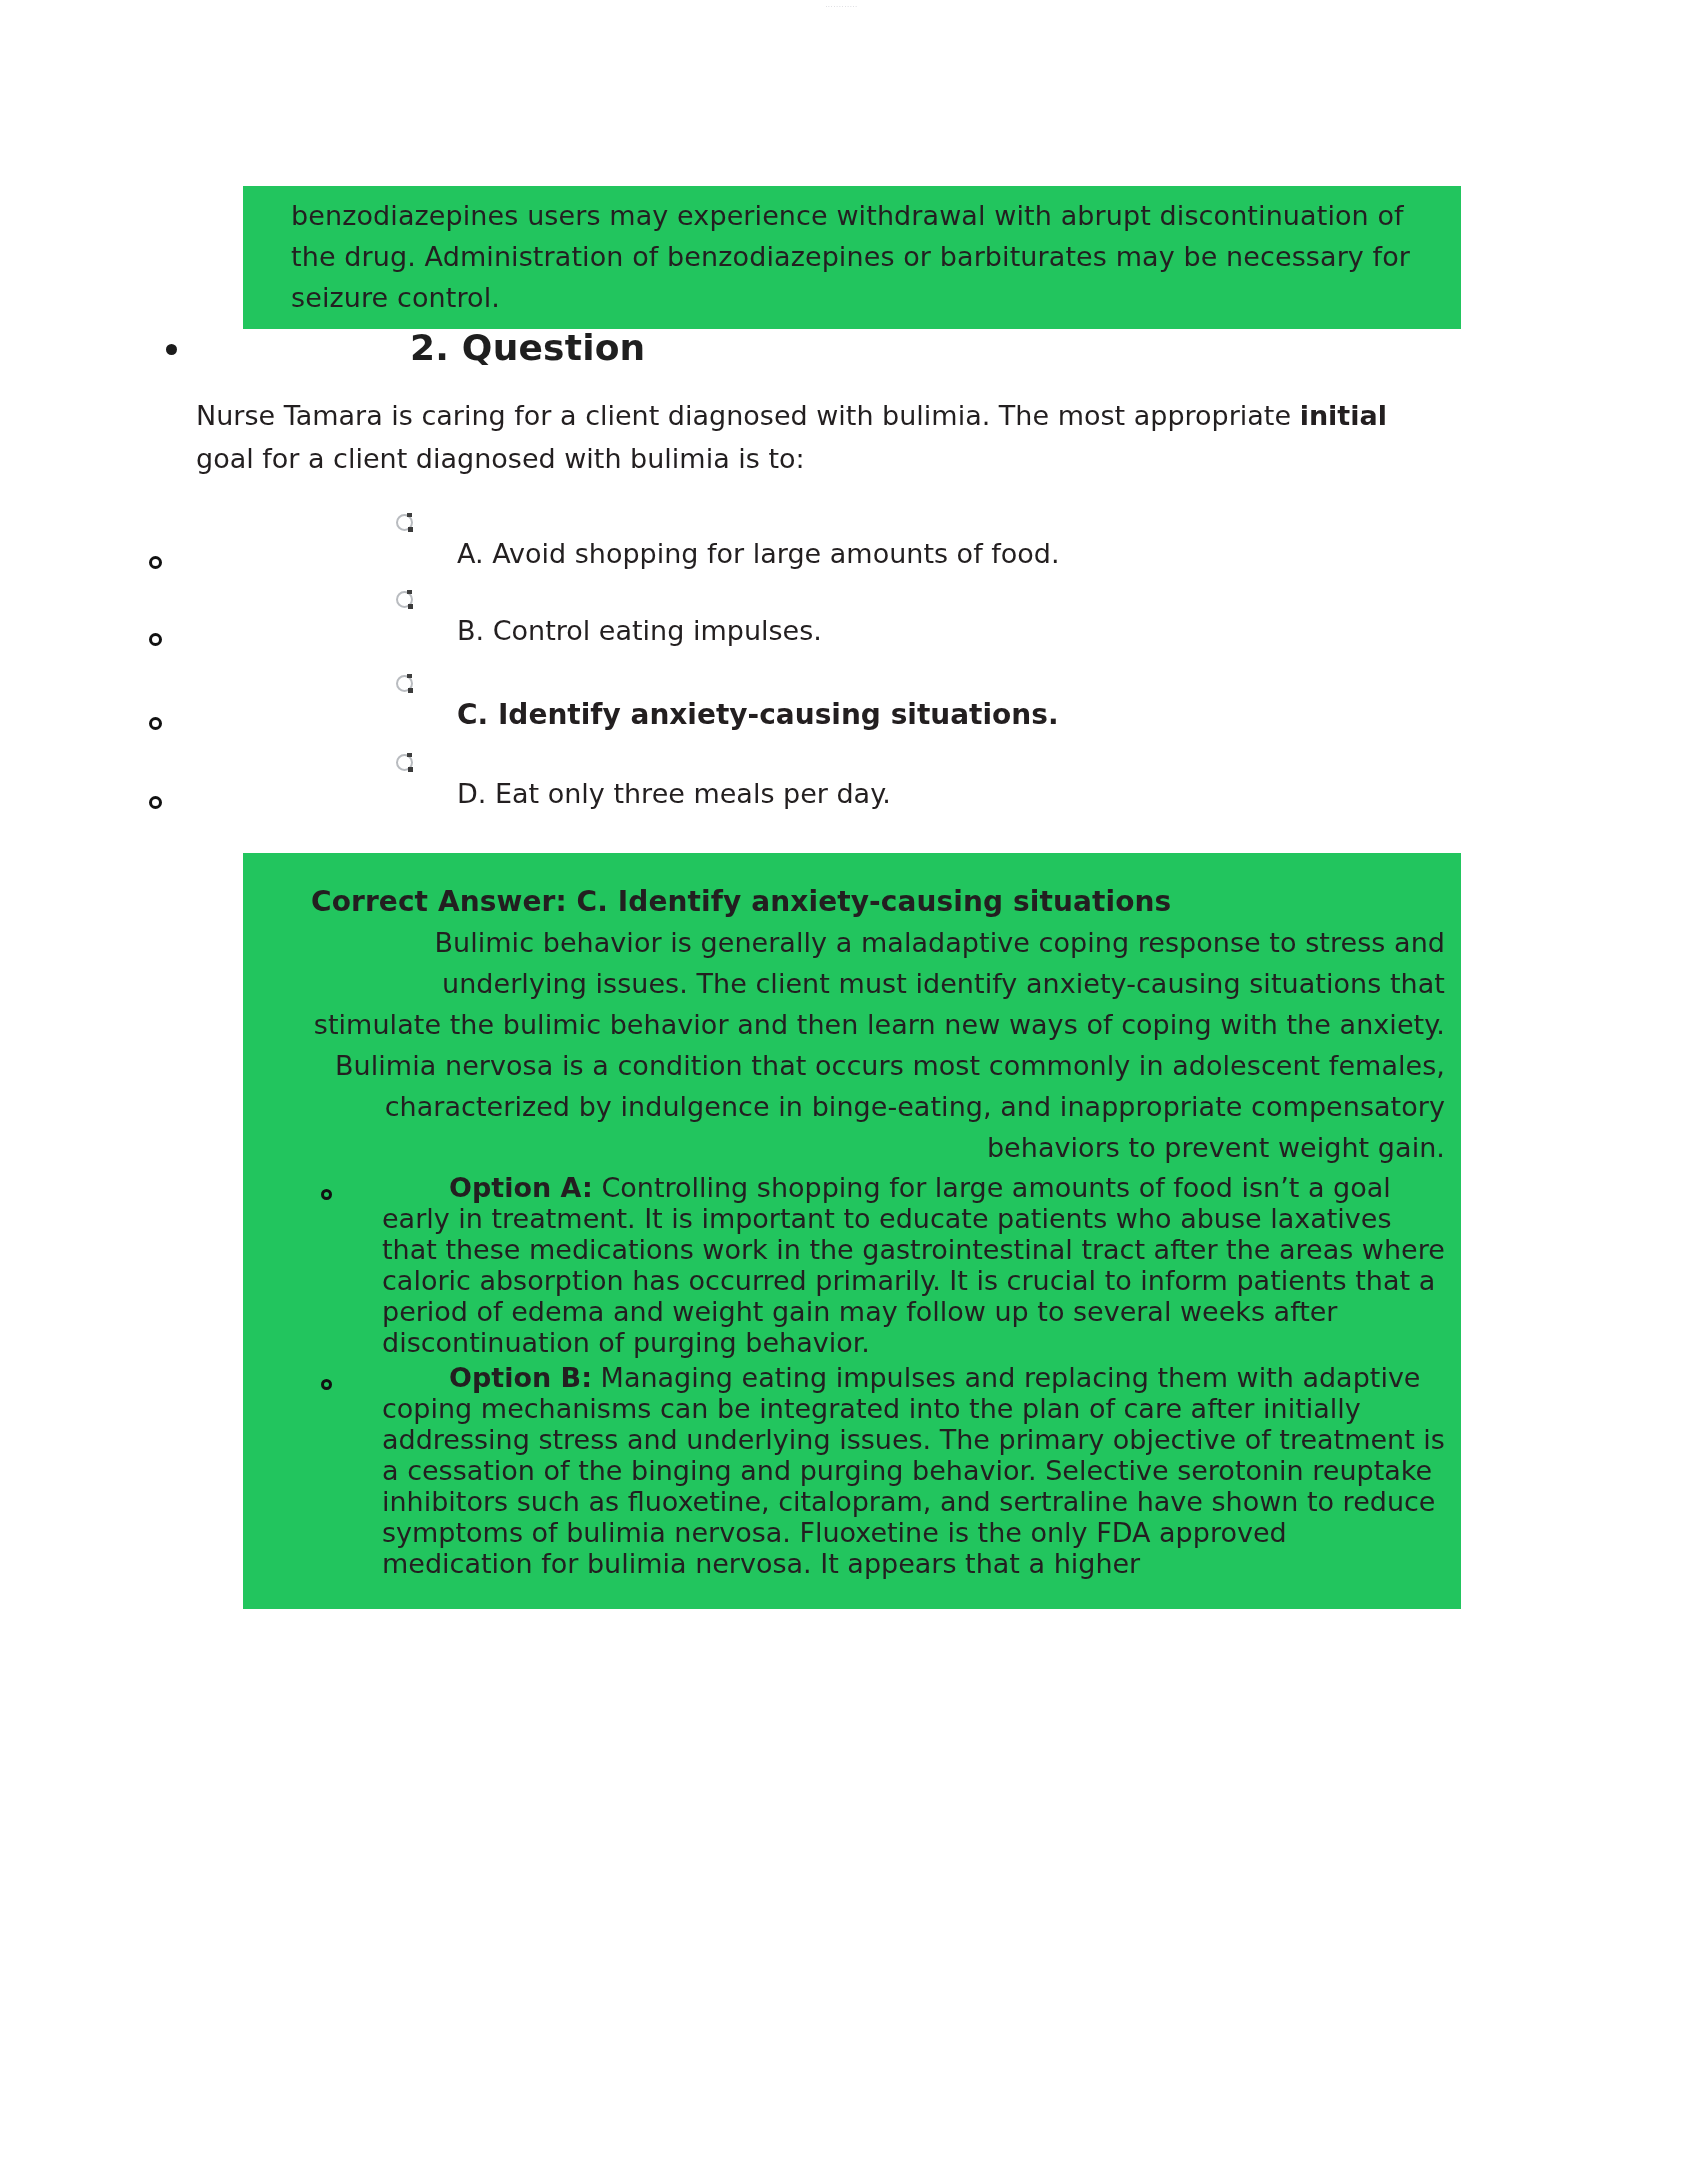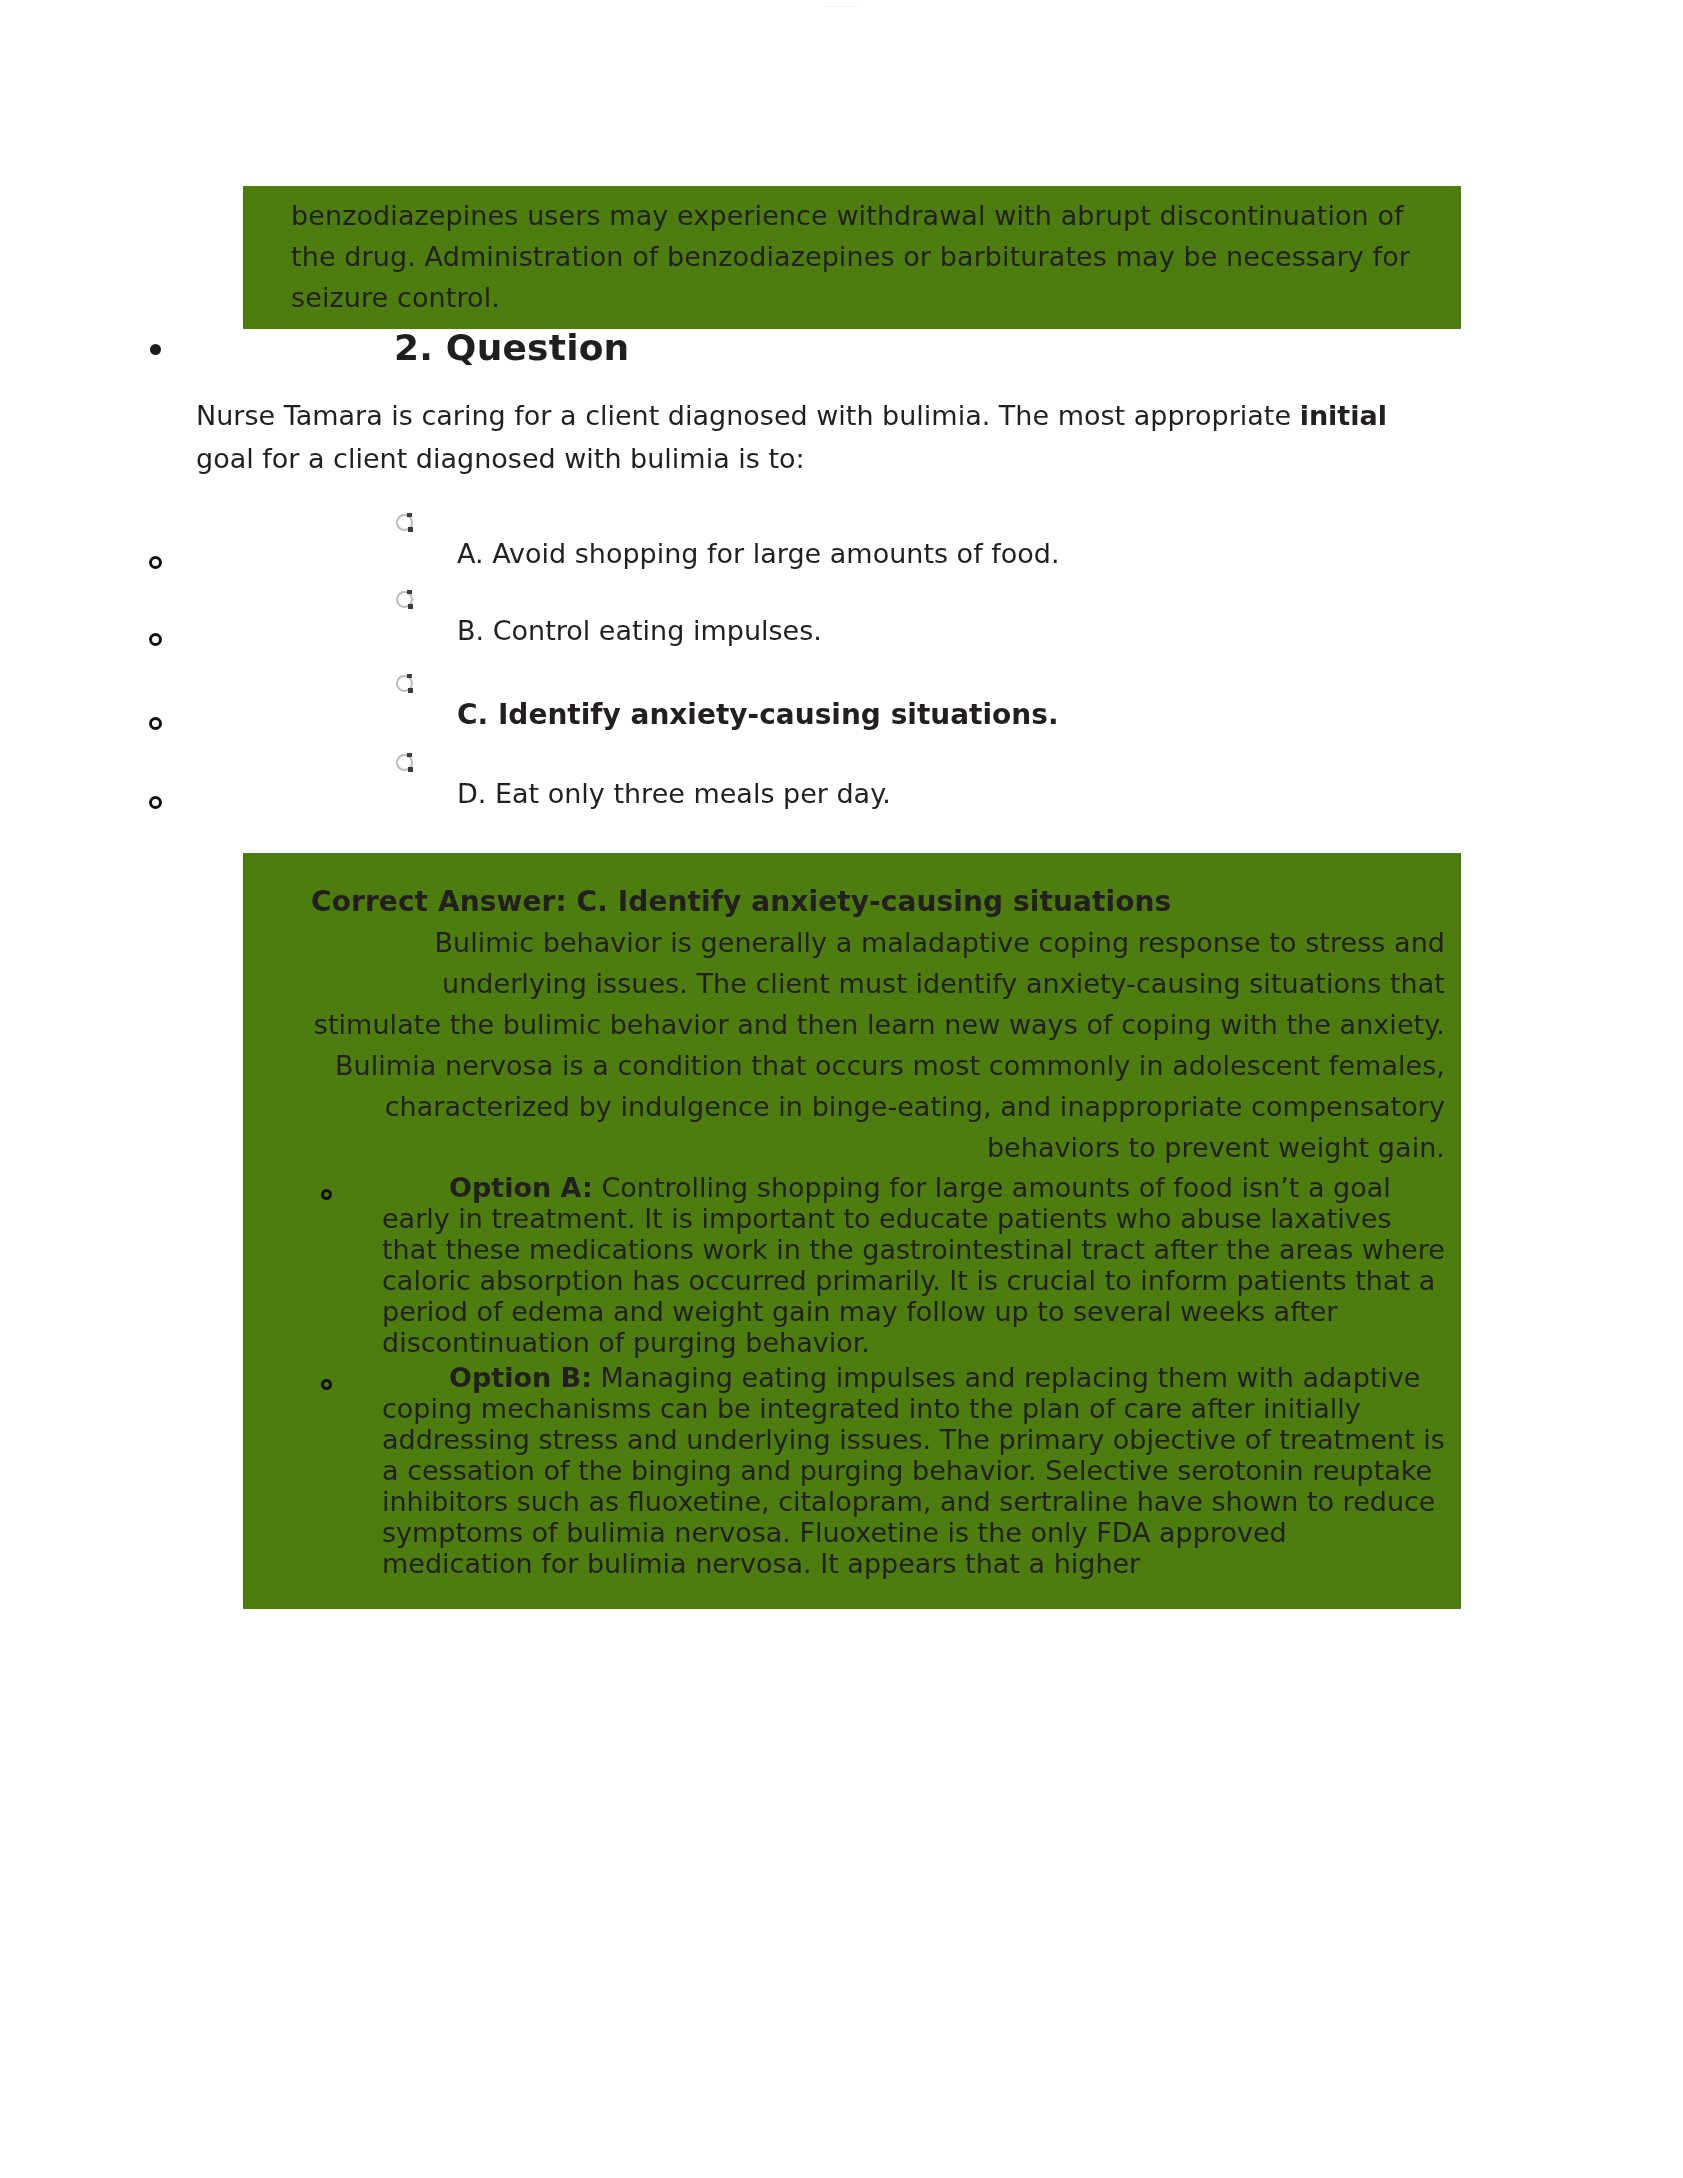--- a/index.html
+++ b/index.html
@@ -40,21 +40,21 @@
 
   .content {
     position: absolute;
     left: 0;
     top: 0;
     width: 1683px;
   }
 
   
   .shade {
-    background: #4d7c0f;
+    background: #22c55e;
   }
 
   
   .para {
     font-size: 27px;
     line-height: 41px;
     letter-spacing: 0.1px;
   }
 
   
@@ -63,21 +63,21 @@
     left: 243px;
     top: 186px;
     width: 1218px;
     padding: 9px 12px 11px 48px;
     box-sizing: border-box;
   }
 
   
   .question-heading-row {
     position: absolute;
-    left: 0;
+    left: 16px;
     top: 322px;
     width: 1455px;
     height: 61px;
   }
   .bullet-filled {
     position: absolute;
     left: 150px;
     top: 22px;
     width: 11px;
     height: 11px;

